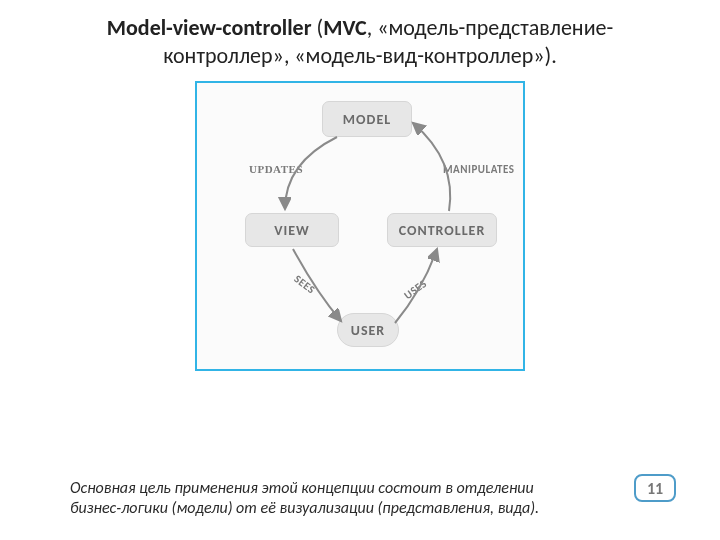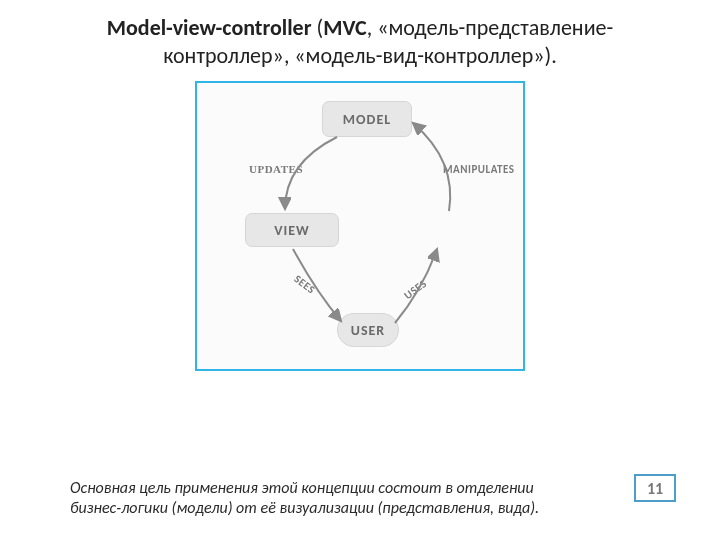--- a/index.html
+++ b/index.html
@@ -80,40 +80,41 @@
     line-height: 1.25;
     color: #2a2a2a;
   }
   .page-badge {
     position: absolute;
     right: 44px;
     bottom: 38px;
     width: 42px;
     height: 28px;
     border: 2px solid #4e9cc9;
-    border-radius: 0;
+    border-radius: 8px;
     display: flex;
     align-items: center;
     justify-content: center;
     font-weight: 700;
     color: #777;
     font-size: 16px;
   }
 </style>
 </head>
 <body>
 
 <div class="title">
   <span>Model-view-controller</span><span class="light"> (</span><span>MVC</span><span class="light">, «модель-представление-контроллер», «модель-вид-контроллер»).</span>
 </div>
 
 <div class="diagram-frame">
 
   <div class="node node-model">MODEL</div>
   <div class="node node-view">VIEW</div>
+  <div class="node node-controller">CONTROLLER</div>
   <div class="node node-user">USER</div>
 
   <div class="edge-label lbl-updates">UPDATES</div>
   <div class="edge-label lbl-manipulates">MANIPULATES</div>
   <div class="edge-label lbl-sees">SEES</div>
   <div class="edge-label lbl-uses">USES</div>
 
   <svg class="arrow" style="left:0;top:0;" width="330" height="290">
     <defs>
       <marker id="ah" markerWidth="8" markerHeight="8" refX="6" refY="3" orient="auto">

